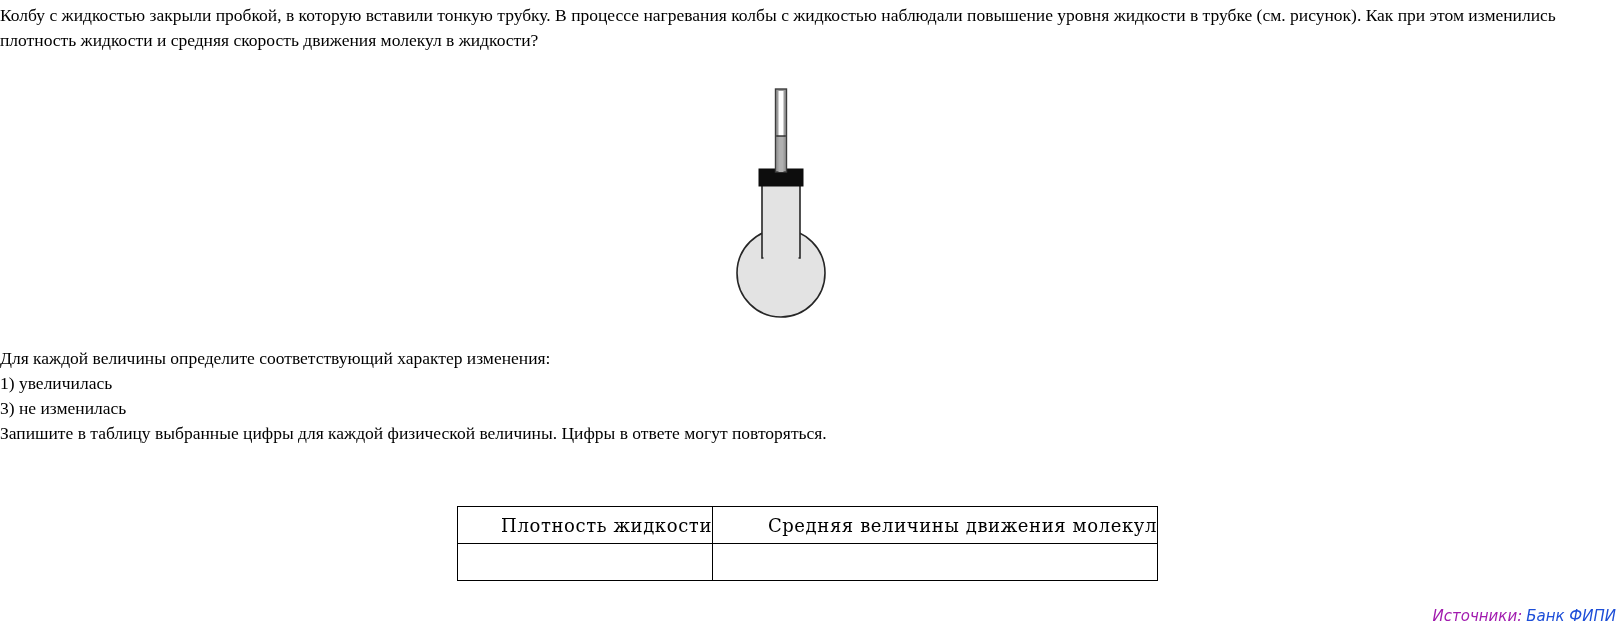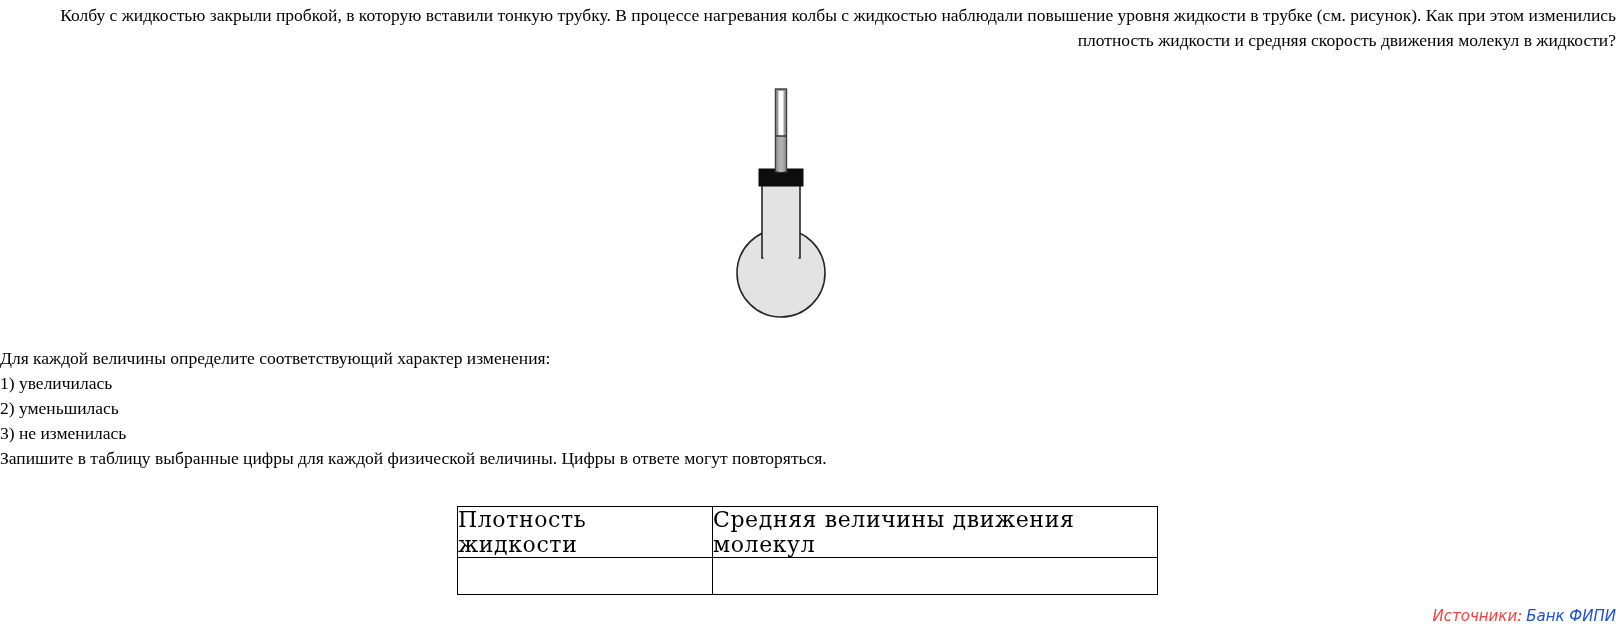--- a/index.html
+++ b/index.html
@@ -18,21 +18,21 @@
   }
 
   
   #question-stem {
     position: absolute;
     left: 0px;
     top: 3px;
     width: 1616px;
     font-size: 17.5px;
     line-height: 25px;
-    text-align: right;
+    text-align: left;
     white-space: pre-wrap;
   }
 
   
   #figure-flask {
     position: absolute;
     left: 690px;
     top: 80px;
     width: 200px;
     height: 250px;
@@ -53,42 +53,42 @@
   
   #answer-table {
     position: absolute;
     left: 457px;
     top: 506px;
     border-collapse: collapse;
     font-family: "DejaVu Serif", "Liberation Serif", serif;
   }
   #answer-table td {
     border: 1px solid #000000;
-    font-size: 22px;
+    font-size: 18px;
     letter-spacing: 0.6px;
-    text-align: left;
+    text-align: right;
     vertical-align: middle;
     padding: 0;
   }
   #answer-table .hdr-cell { height: 36px; }
   #answer-table .ans-cell { height: 36px; }
   #answer-table .col-a { width: 254px; }
   #answer-table .col-b { width: 444px; }
 
   
   #source-footer {
     position: absolute;
     right: 0px;
     bottom: 2px;
     font-family: "DejaVu Sans", "Liberation Sans", sans-serif;
     font-style: italic;
     font-size: 15px;
     white-space: nowrap;
   }
-  #source-footer .src-label { color: #ef4444; }
+  #source-footer .src-label { color: #a21caf; }
   #source-footer .src-value { color: #1d4ed8; padding-left: 4px; }
 </style>
 </head>
 <body>
 
 <div id="question-stem">Колбу с жидкостью закрыли пробкой, в которую вставили тонкую трубку. В процессе нагревания колбы с жидкостью наблюдали повышение уровня жидкости в трубке (см. рисунок). Как при этом изменились плотность жидкости и средняя скорость движения молекул в жидкости?</div>
 
 <div id="figure-flask">
   <svg width="200" height="250" viewBox="0 0 200 250" xmlns="http://www.w3.org/2000/svg">
 
@@ -106,21 +106,20 @@
 
     <rect x="88.5" y="56" width="5" height="36" fill="#b0b0b0"></rect>
 
     <line x1="86.2" y1="56" x2="95.8" y2="56" stroke="#2b2b2b" stroke-width="1.4"></line>
   </svg>
 </div>
 
 <div id="instructions">
   <span class="line">Для каждой величины определите соответствующий характер изменения:</span>
   <span class="line">1) увеличилась</span>
-  <span class="line">2) уменьшилась</span>
   <span class="line">3) не изменилась</span>
   <span class="line">Запишите в таблицу выбранные цифры для каждой физической величины. Цифры в ответе могут повторяться.</span>
 </div>
 
 <table id="answer-table">
   <tbody>
     <tr>
       <td class="hdr-cell col-a">Плотность жидкости</td>
       <td class="hdr-cell col-b">Средняя величины движения молекул</td>
     </tr>

